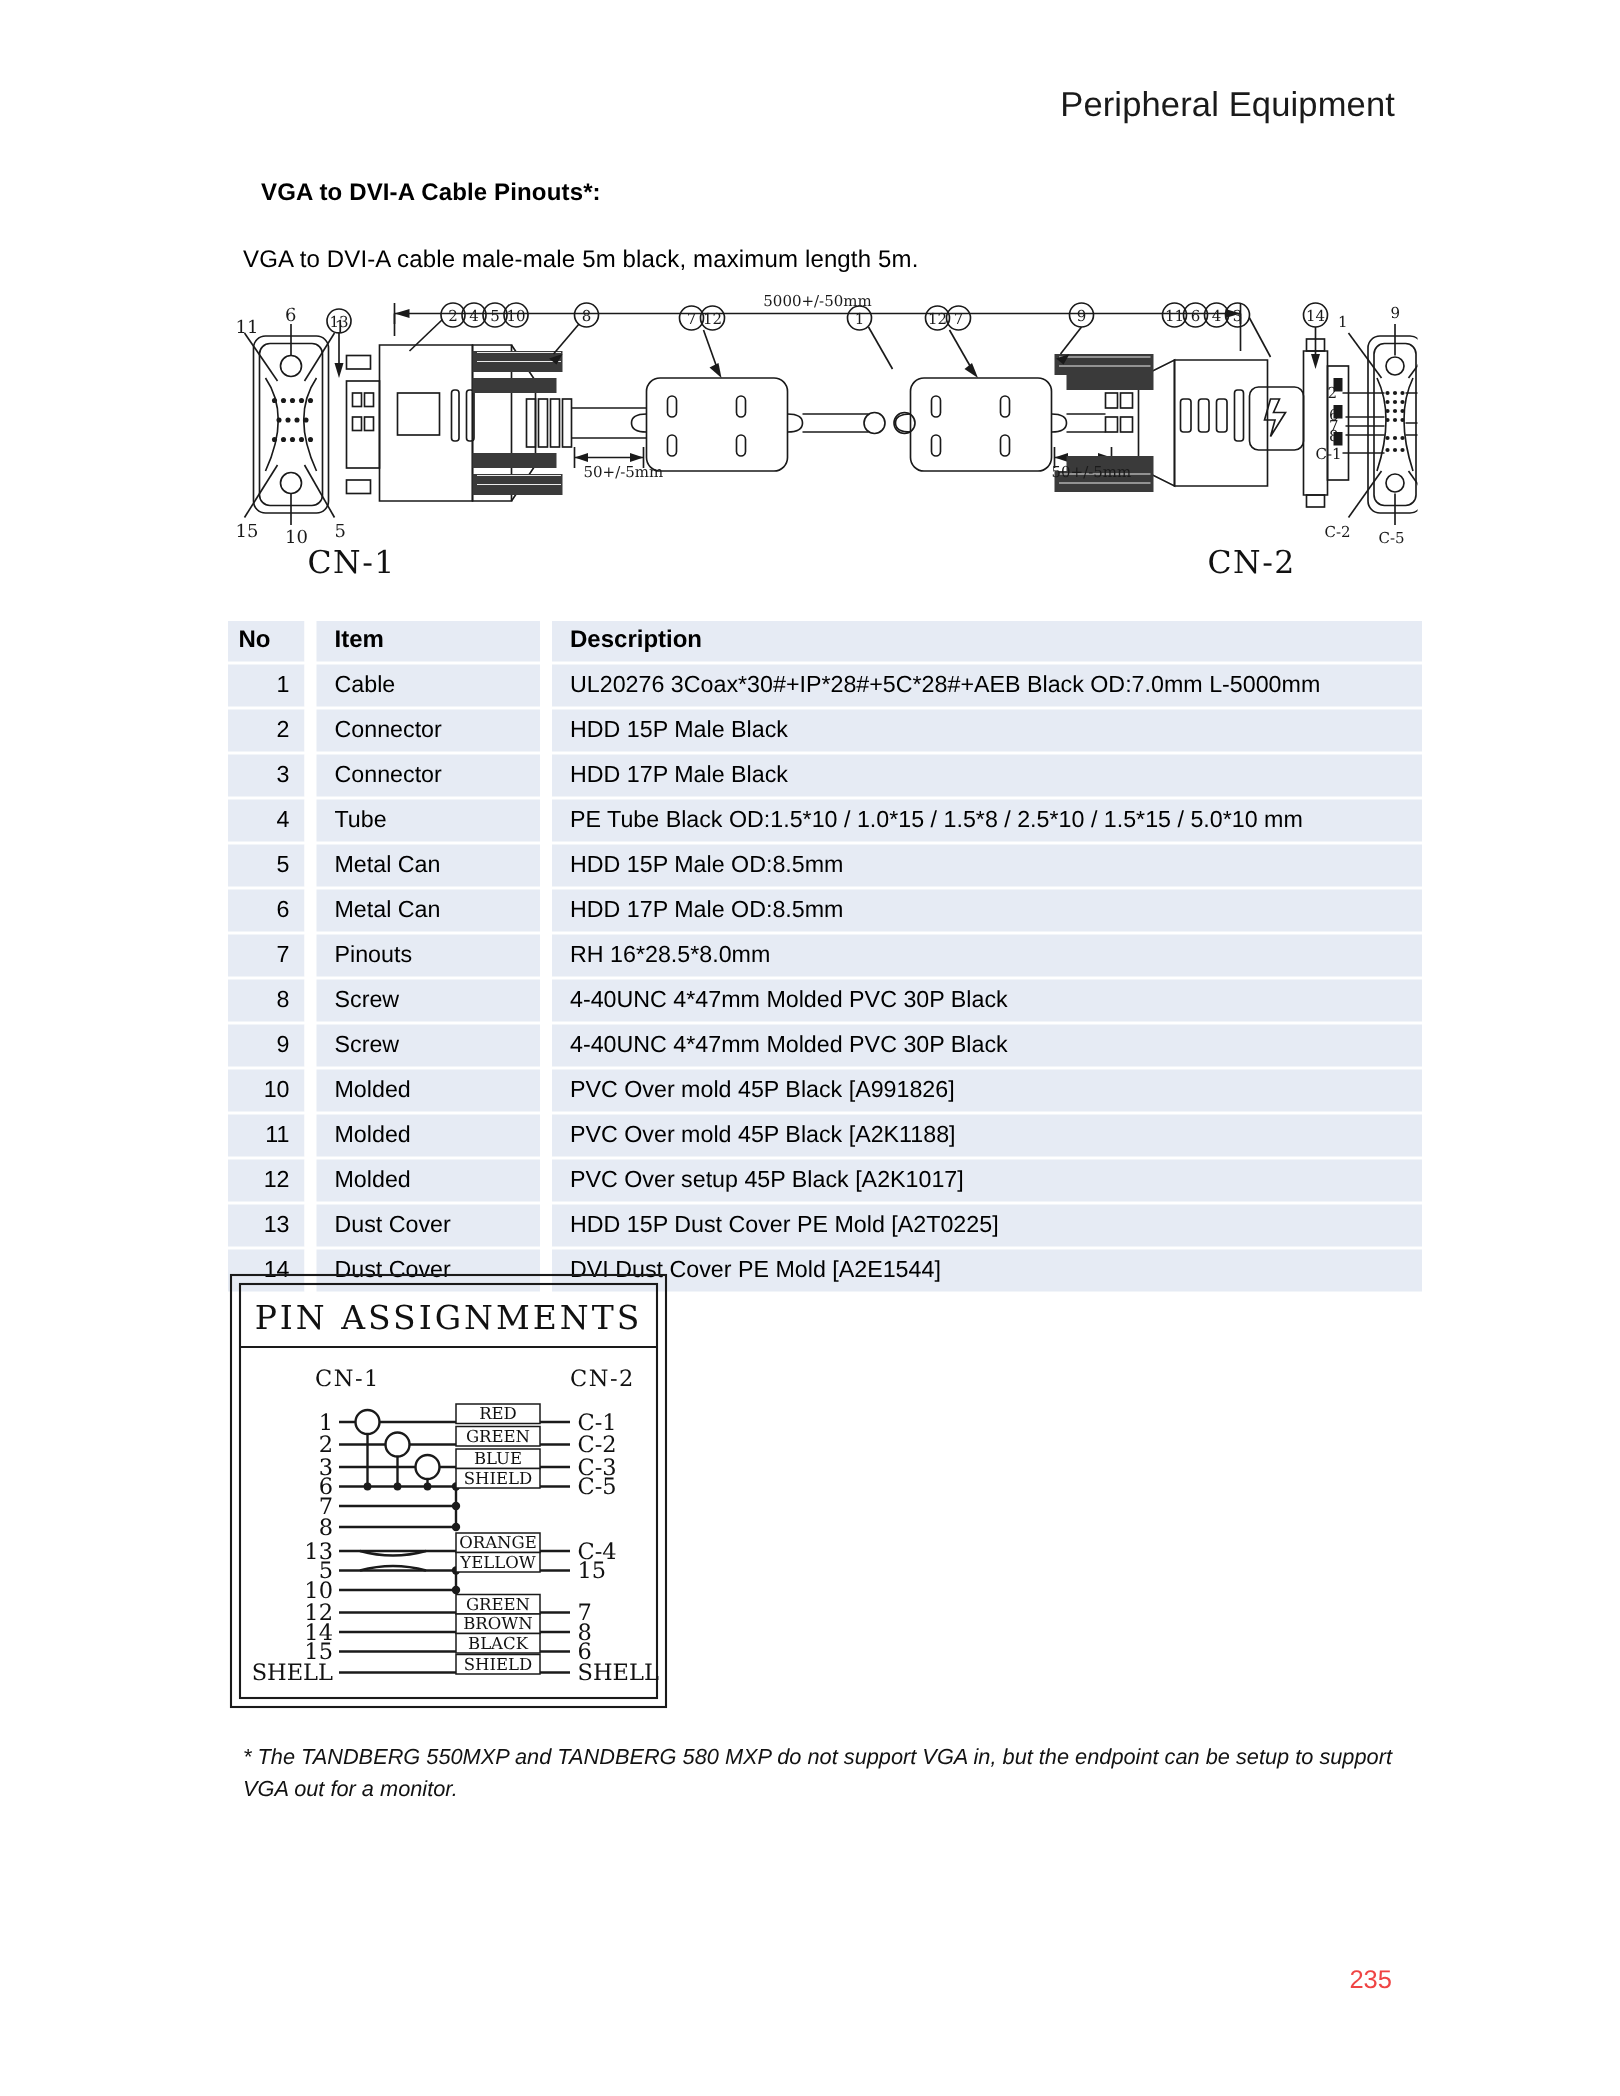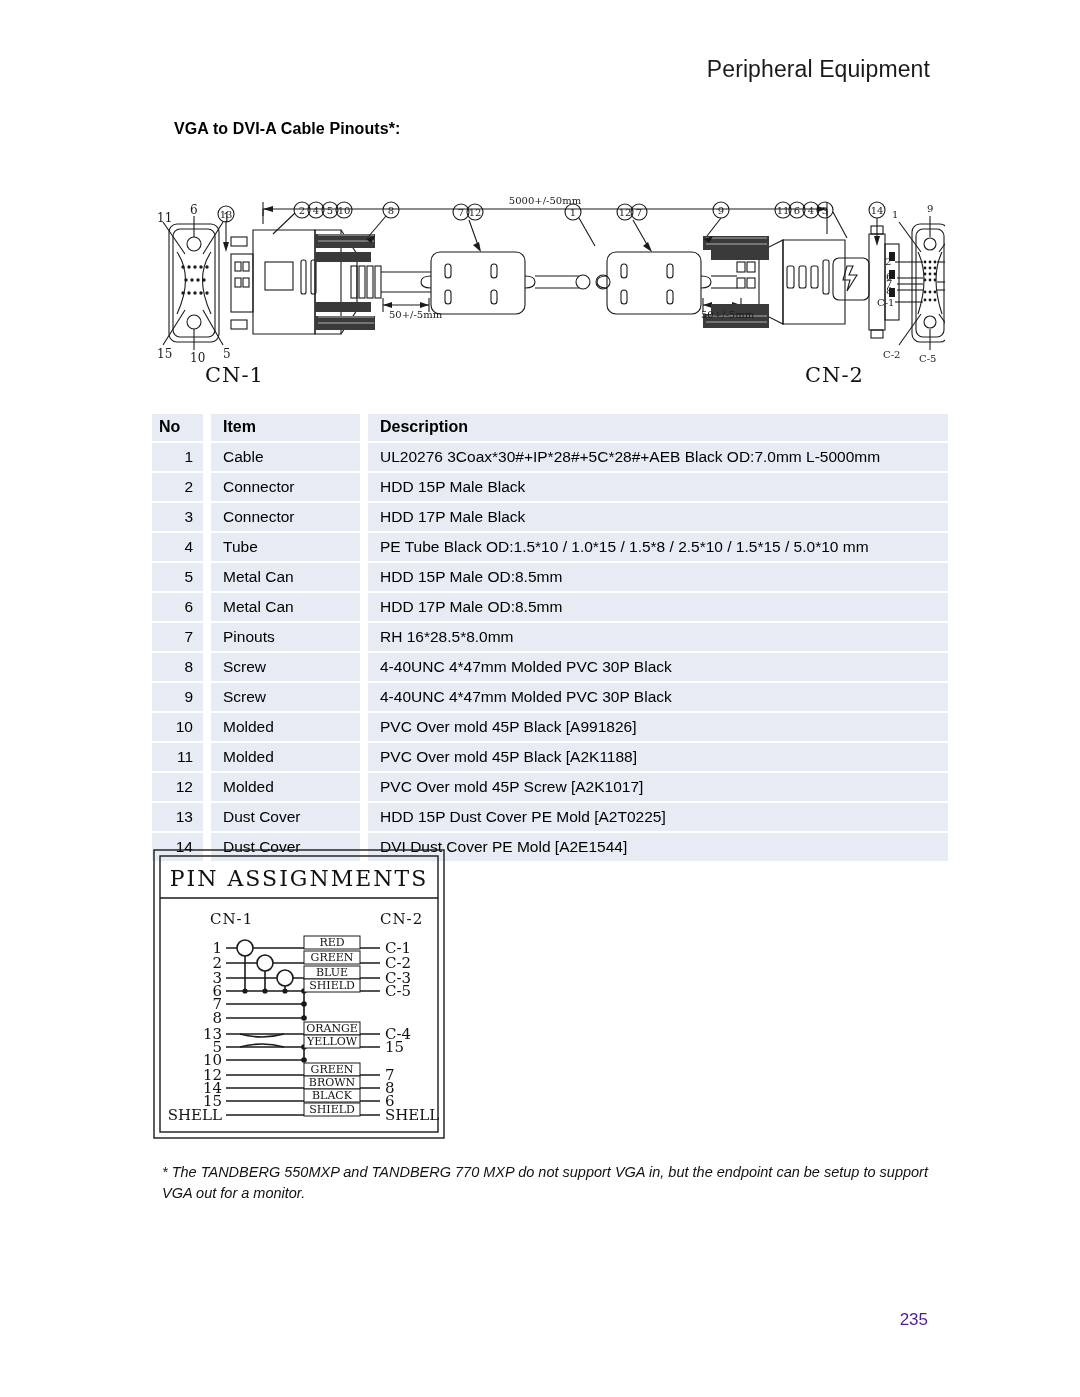--- a/index.html
+++ b/index.html
@@ -119,32 +119,33 @@
     font-style: italic;
     line-height: 1.45;
     color: #121212;
   }
   
   .page-number {
     position: absolute;
     top: 1310px;
     right: 152px;
     font-size: 17px;
-    color: #4c1d95;
+    color: #ef4444;
   }
   text { font-family: "DejaVu Serif", serif; }
 </style>
 </head>
 <body>
 
 <div class="page">
 
   <div class="running-header">Peripheral Equipment</div>
 
   <div class="section-heading">VGA to DVI-A Cable Pinouts*:</div>
+  <div class="intro-line">VGA to DVI-A cable male-male 5m black, maximum length 5m.</div>
 
   <div class="drawing">
     <svg width="790" height="225" viewBox="0 0 790 225">
       <g fill="none" stroke="#1a1a1a" stroke-width="1.1">
 
         <line x1="108" y1="27" x2="672" y2="27"></line>
         <line x1="108" y1="20" x2="108" y2="34"></line>
         <line x1="672" y1="20" x2="672" y2="34"></line>
         <line x1="108" y1="27" x2="108" y2="42"></line>
         <line x1="672" y1="27" x2="672" y2="52"></line>
@@ -515,21 +516,21 @@
         <td class="gap-cell"></td>
         <td class="col-item">Molded</td>
         <td class="gap-cell"></td>
         <td class="col-desc">PVC Over mold 45P Black [A2K1188]</td>
       </tr>
       <tr>
         <td class="col-no">12</td>
         <td class="gap-cell"></td>
         <td class="col-item">Molded</td>
         <td class="gap-cell"></td>
-        <td class="col-desc">PVC Over mold 45P Screw [A2K1017]</td>
+        <td class="col-desc">PVC Over setup 45P Black [A2K1017]</td>
       </tr>
       <tr>
         <td class="col-no">13</td>
         <td class="gap-cell"></td>
         <td class="col-item">Dust Cover</td>
         <td class="gap-cell"></td>
         <td class="col-desc">HDD 15P Dust Cover PE Mold [A2T0225]</td>
       </tr>
       <tr>
         <td class="col-no">14</td>
@@ -654,17 +655,17 @@
         <text x="233" y="191">C-4</text>
         <text x="233" y="204">15</text>
         <text x="233" y="232">7</text>
         <text x="233" y="245">8</text>
         <text x="233" y="258">6</text>
         <text x="233" y="272">SHELL</text>
       </g>
     </svg>
   </div>
 
-  <div class="footnote">* The TANDBERG 550MXP and TANDBERG 770 MXP do not support VGA in, but the endpoint can be setup to support VGA out for a monitor.</div>
+  <div class="footnote">* The TANDBERG 550MXP and TANDBERG 580 MXP do not support VGA in, but the endpoint can be setup to support VGA out for a monitor.</div>
 
   <div class="page-number">235</div>
 
 </div>
 
 </body></html>

